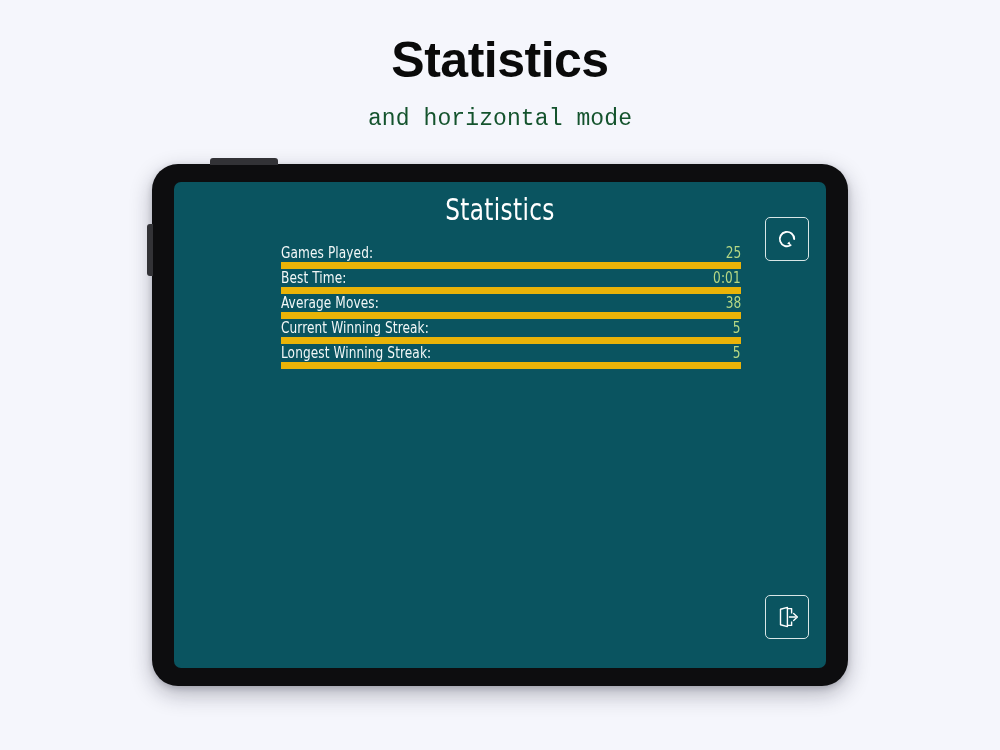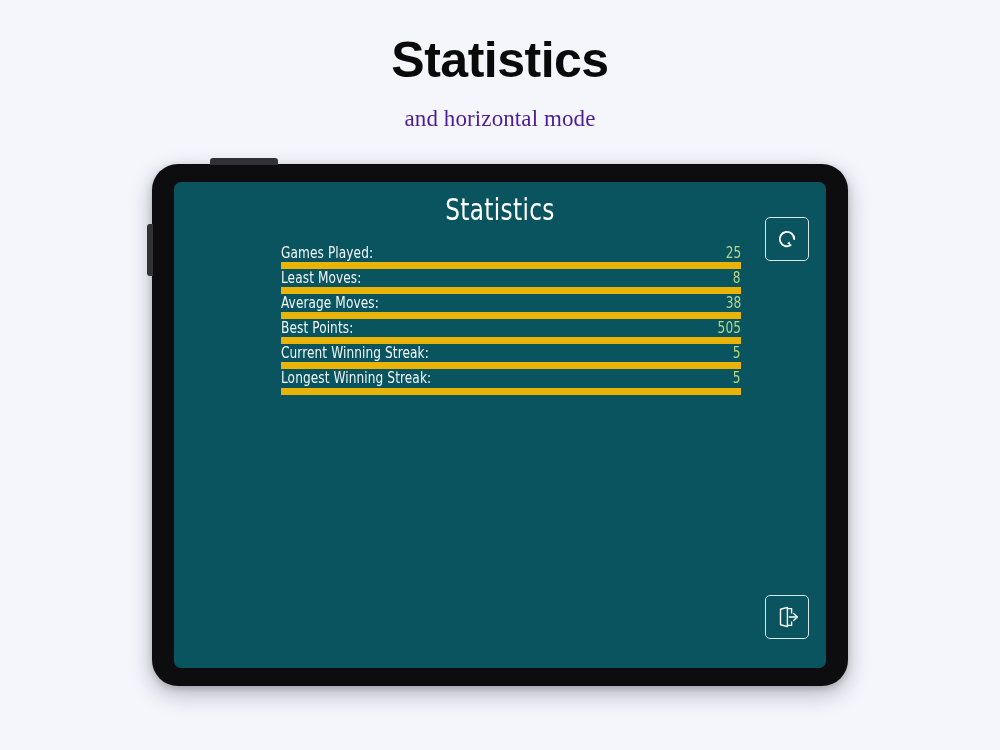--- a/index.html
+++ b/index.html
@@ -30,24 +30,24 @@
   .page-title {
     font-family: "Liberation Sans", sans-serif;
     font-size: 50px;
     font-weight: bold;
     color: #0a0a0a;
     letter-spacing: -0.5px;
     line-height: 1.15;
   }
 
   .page-subtitle {
-    font-family: Liberation Serif, serif;
+    font-family: Liberation Mono, monospace;
     font-size: 23px;
     font-weight: normal;
-    color: #4c1d95;
+    color: #14532d;
     margin-top: 16px;
     letter-spacing: 0.1px;
   }
 
   
   .tablet {
     position: absolute;
     left: 152px;
     top: 164px;
     width: 696px;
@@ -202,36 +202,32 @@
     </div>
 
     <div class="stats-table">
 
       <div class="stats-row">
         <span class="stats-label">Games Played:</span>
         <span class="stats-value">25</span>
       </div>
 
 
-
-
-      <div class="stats-row">
-        <span class="stats-label">Least Moves:</span>
-        <span class="stats-value">8</span>
-      </div>
+      <div class="stats-row">
+        <span class="stats-label">Best Time:</span>
+        <span class="stats-value">0:01</span>
+      </div>
+
+
 
       <div class="stats-row">
         <span class="stats-label">Average Moves:</span>
         <span class="stats-value">38</span>
       </div>
 
-      <div class="stats-row">
-        <span class="stats-label">Best Points:</span>
-        <span class="stats-value">505</span>
-      </div>
 
       <div class="stats-row">
         <span class="stats-label">Current Winning Streak:</span>
         <span class="stats-value">5</span>
       </div>
 
       <div class="stats-row">
         <span class="stats-label">Longest Winning Streak:</span>
         <span class="stats-value">5</span>
       </div>

